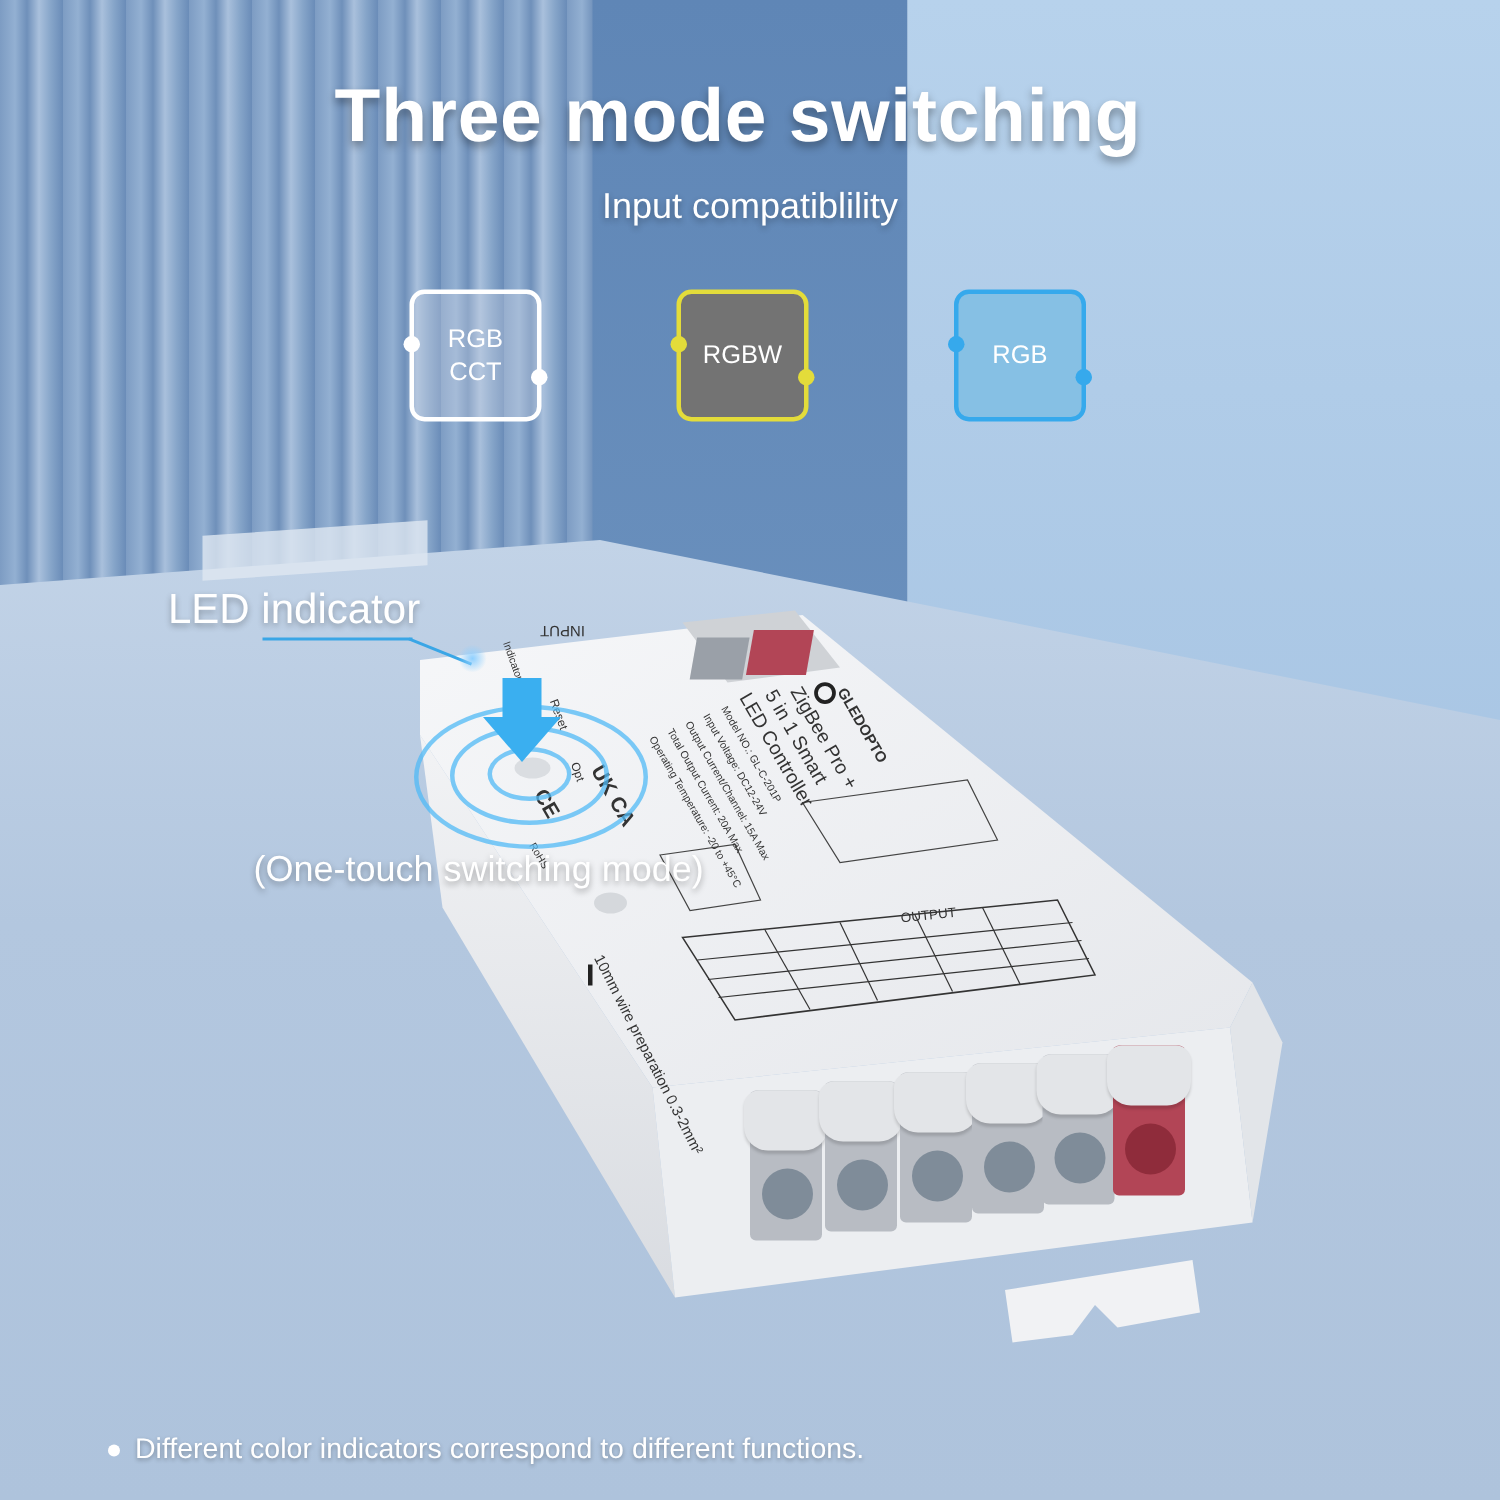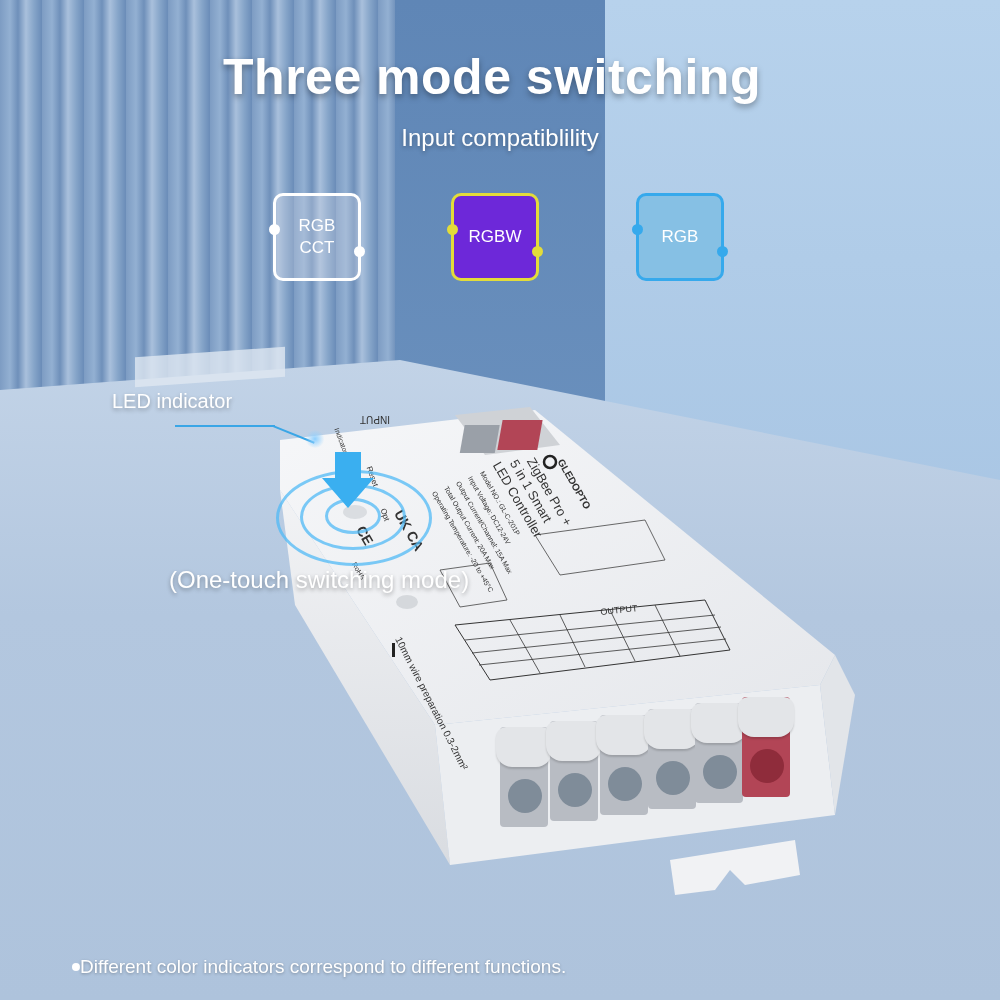--- a/index.html
+++ b/index.html
@@ -16,48 +16,48 @@
 
     .title { position:absolute; top:48px; left:0; width:984px; text-align:center; color:#fff; font-weight:bold; font-size:50px; text-shadow:0 3px 6px rgba(0,0,0,.35); letter-spacing:0.5px; }
     .subtitle { position:absolute; top:124px; left:0; width:1000px; text-align:center; color:#fff; font-size:24px; text-shadow:0 2px 4px rgba(0,0,0,.3); }
 
     .mode { position:absolute; top:193px; width:88px; height:88px; border:3px solid; border-radius:10px; box-sizing:border-box; display:flex; align-items:center; justify-content:center; text-align:center; color:#fff; font-size:17px; line-height:22px; }
     .mode .dot { position:absolute; width:11px; height:11px; border-radius:50%; }
     .mode .dot.l { left:-7px; top:28px; }
     .mode .dot.r { right:-7px; top:50px; }
     .m1 { left:273px; border-color:#ffffff; background:rgba(200,210,225,.35); }
     .m1 .dot { background:#ffffff; }
-    .m2 { left:451px; border-color:#e3dc3a; background:#6d28d9; }
+    .m2 { left:451px; border-color:#e3dc3a; background:#737373; }
     .m2 .dot { background:#e3dc3a; }
     .m3 { left:636px; border-color:#36a9ec; background:#86c0e4; }
     .m3 .dot { background:#36a9ec; }
 
     
     .device { position:absolute; left:275px; top:395px; width:600px; height:520px; }
     .terminal-bank { position:absolute; left:215px; top:270px; width:320px; height:160px; }
     .term { position:absolute; width:48px; height:100px; background:#b8bcc3; border-radius:4px; }
     .term .lever { position:absolute; left:-4px; top:0; width:56px; height:40px; background:#e3e5e8; border-radius:10px 10px 16px 16px; box-shadow:0 2px 2px rgba(0,0,0,.15); }
     .term .hole { position:absolute; left:8px; top:52px; width:34px; height:34px; border-radius:50%; background:#7f8c99; }
     .term.red { background:#b24556; }
     .term.red .hole { background:#8f2c3b; }
 
     .label-text { position:absolute; font-size:9px; color:#333; white-space:nowrap; transform-origin:0 0; }
 
-    .led-label { position:absolute; left:112px; top:390px; color:#fff; font-size:20px; text-shadow:0 2px 4px rgba(0,0,0,.3); }
+    .led-label { position:absolute; left:112px; top:390px; color:#fff; font-size:28px; text-shadow:0 2px 4px rgba(0,0,0,.3); }
     .led-line { position:absolute; left:175px; top:425px; width:100px; height:2px; background:#3aa6e6; }
     .led-line2 { position:absolute; left:273px; top:425px; width:45px; height:2px; background:#3aa6e6; transform-origin:0 0; transform:rotate(22deg); }
     .led-glow { position:absolute; left:305px; top:430px; width:20px; height:18px; border-radius:50%; background:radial-gradient(circle,#8fd0ff,transparent 70%); }
 
     .arrow-shaft { position:absolute; left:335px; top:452px; width:26px; height:28px; background:#3aaff0; }
     .arrow-head { position:absolute; left:322px; top:478px; width:0; height:0; border-left:26px solid transparent; border-right:26px solid transparent; border-top:30px solid #3aaff0; }
     .ring { position:absolute; border:3px solid rgba(80,185,245,.75); border-radius:50%; }
 
     .one-touch { position:absolute; left:135px; top:566px; color:#fff; font-size:24px; text-shadow:0 2px 4px rgba(0,0,0,.35);margin-left:34px; }
 
-    .footnote { position:absolute; left:72px; top:956px; color:#fff; font-size:19px; text-shadow:0 1px 3px rgba(0,0,0,.3); display:flex; align-items:center; }
+    .footnote { position:absolute; left:72px; top:956px; color:#fff; font-size:19px; text-shadow:0 1px 3px rgba(0,0,0,.3); display:flex; align-items:center; gap:10px; }
     .footnote .bullet { width:8px; height:8px; border-radius:50%; background:#fff; }
   </style>
 </head>
 <body>
 
 <div class="scene">
   <div class="wall-left"></div>
   <div class="wall-mid"></div>
   <div class="wall-right"></div>
   <div class="floor"></div>

